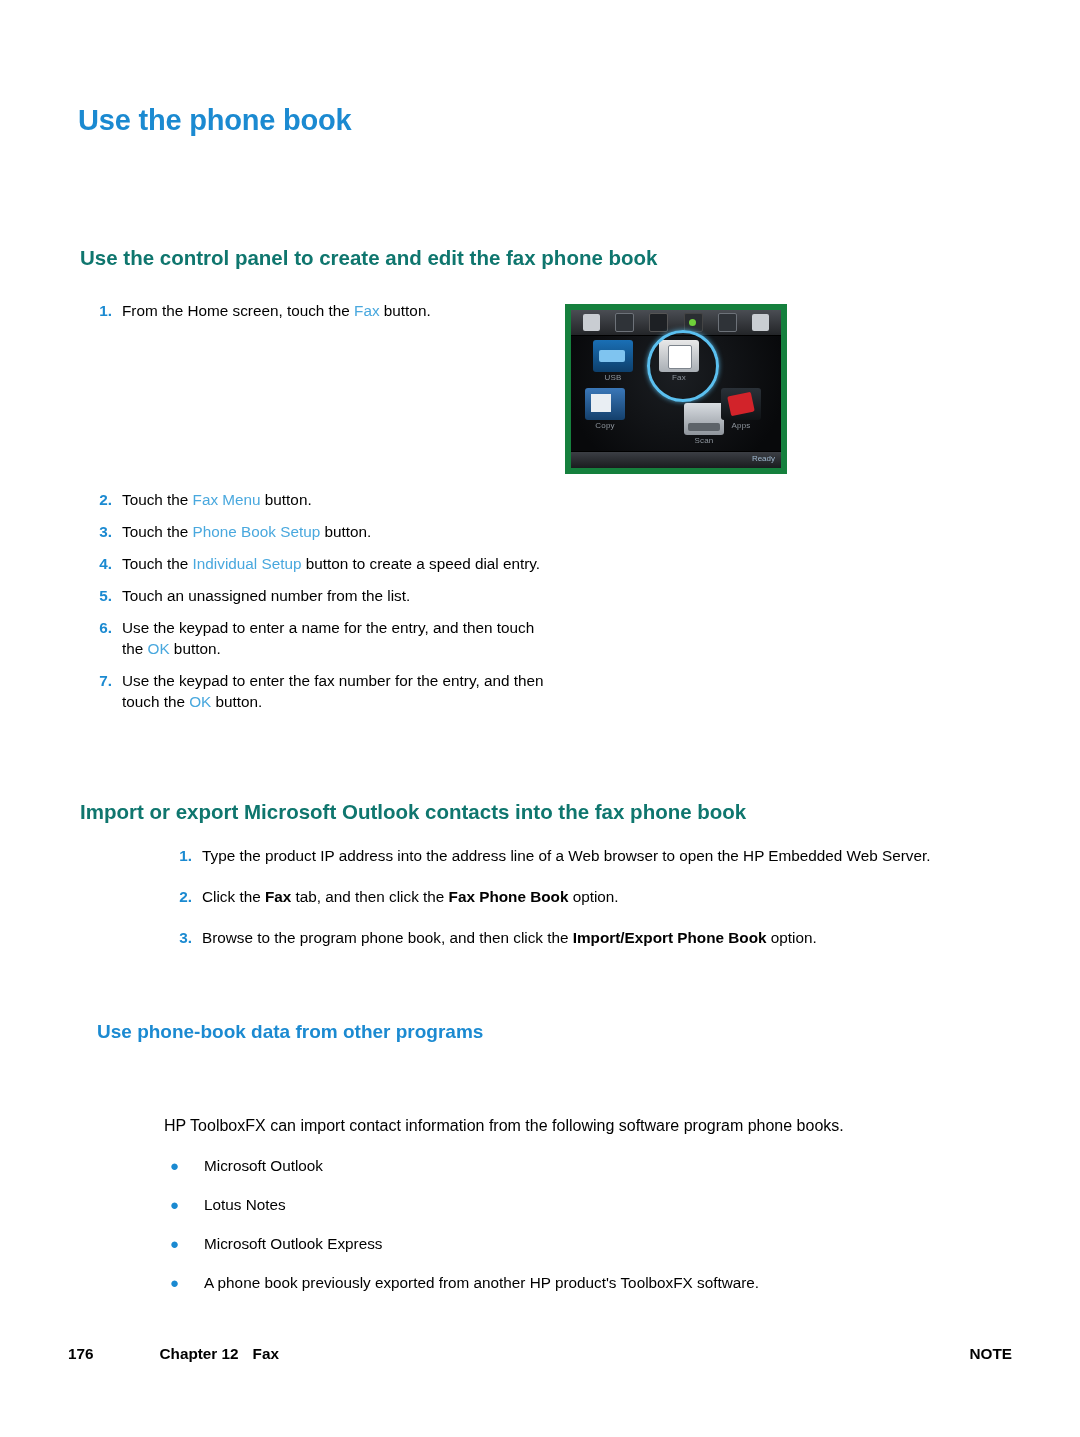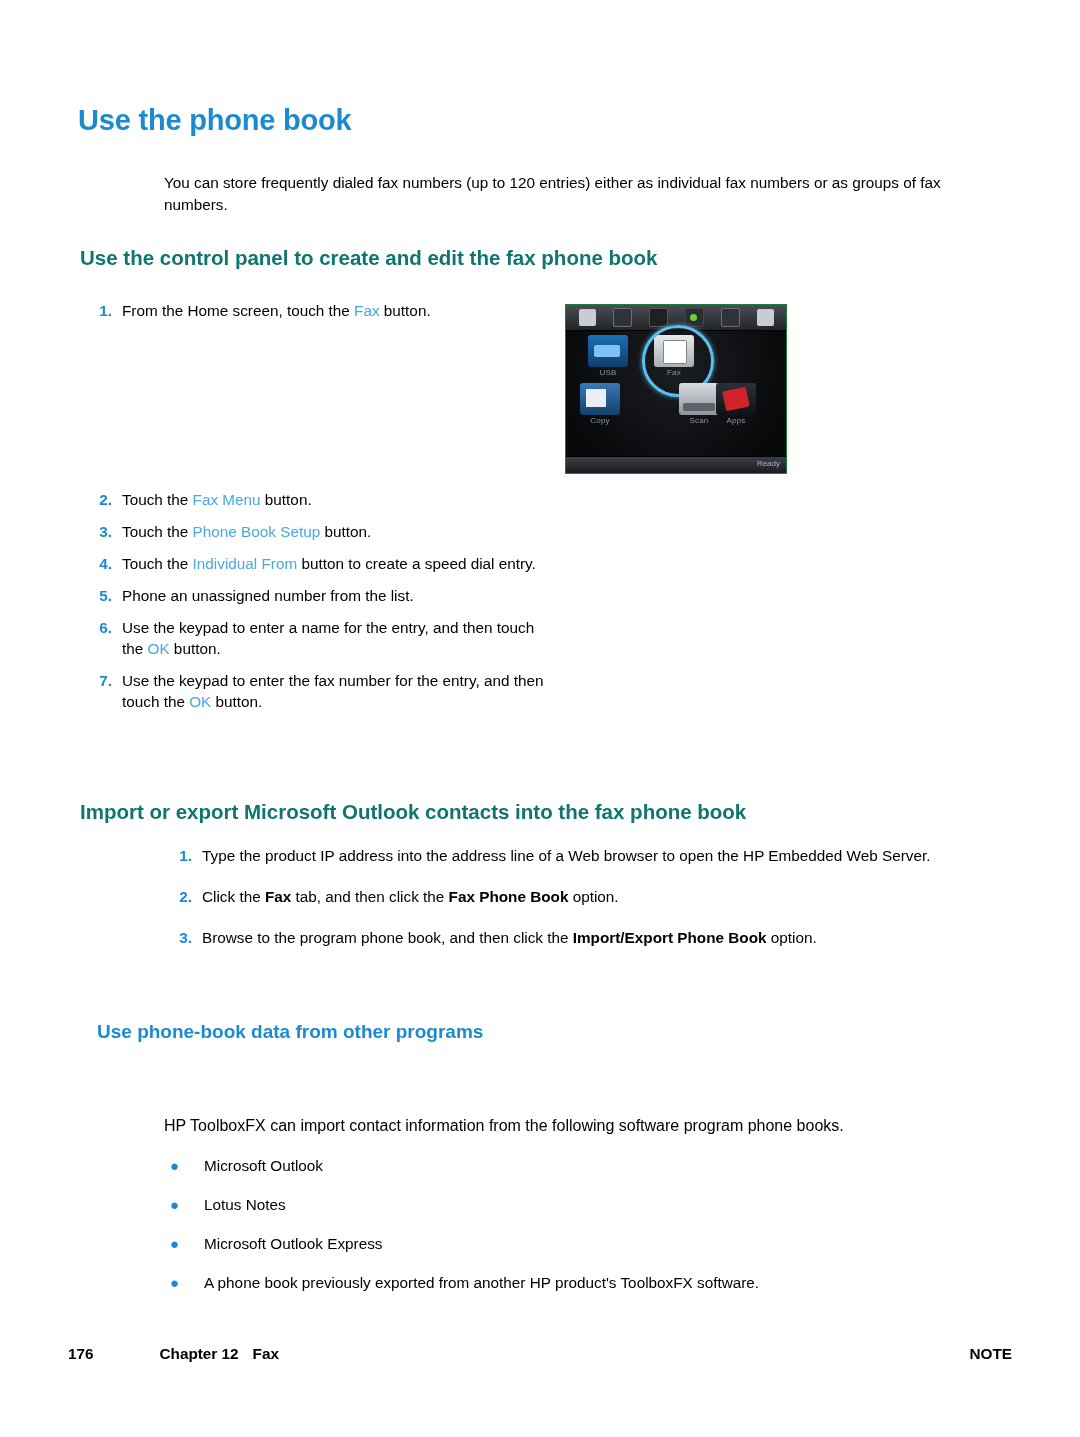--- a/index.html
+++ b/index.html
@@ -105,21 +105,21 @@
   }
 
   
   .cp-image {
     position: absolute;
     left: 565px;
     top: 304px;
     width: 222px;
     height: 170px;
     background: #0b0d0f;
-    border: 1px solid #15803d;
+    border: 6px solid #15803d;
     box-sizing: border-box;
   }
   .cp-topbar {
     position: absolute;
     left: 0; top: 0;
     width: 100%;
     height: 26px;
     background: linear-gradient(#4a4d53, #232528);
     border-bottom: 1px solid #000;
     box-sizing: border-box;
@@ -192,21 +192,21 @@
   }
   .tile .lbl {
     font-size: 8px;
     color: #8d949c;
     margin-top: 1px;
     letter-spacing: 0.2px;
   }
   .tile-usb { left: 22px; top: 4px; }
   .tile-fax { left: 88px; top: 4px; }
   .tile-copy { left: 14px; top: 52px; }
-  .tile-scan { left: 80px; top: 52px; padding-left: 33px; }
+  .tile-scan { left: 80px; top: 67px; padding-left: 33px; }
   .tile-apps { left: 150px; top: 52px; }
 
   .g-usb {
     background: linear-gradient(#1a6fb5, #0d3f6c);
     position: relative;
   }
   .g-usb::after {
     content: "";
     position: absolute;
     left: 6px; top: 10px;
@@ -394,21 +394,20 @@
     font-weight: bold;
   }
 </style>
 </head>
 <body>
 
 <div class="page">
 
   <h1 class="title">Use the phone book</h1>
 
-  <div class="intro">You can store frequently dialed fax numbers (up to 120 entries) either as individual fax numbers or as groups of fax numbers.</div>
 
   <div class="h2-control">
     <h2 class="sub">Use the control panel to create and edit the fax phone book</h2>
   </div>
 
   <div class="steps" id="cp-steps">
     <div class="step">
       <span class="num">1.</span>
       <span class="txt"><span>From the Home screen, touch the </span><span class="ui">Fax</span><span> button.</span></span>
     </div>
@@ -455,25 +454,25 @@
     <div class="step">
       <span class="num">2.</span>
       <span class="txt"><span>Touch the </span><span class="ui">Fax Menu</span><span> button.</span></span>
     </div>
     <div class="step">
       <span class="num">3.</span>
       <span class="txt"><span>Touch the </span><span class="ui">Phone Book Setup</span><span> button.</span></span>
     </div>
     <div class="step">
       <span class="num">4.</span>
-      <span class="txt"><span>Touch the </span><span class="ui">Individual From</span><span> button to create a speed dial entry.</span></span>
+      <span class="txt"><span>Touch the </span><span class="ui">Individual Setup</span><span> button to create a speed dial entry.</span></span>
     </div>
     <div class="step">
       <span class="num">5.</span>
-      <span class="txt"><span>Phone an unassigned number from the list.</span><span class="ui"></span><span></span></span>
+      <span class="txt"><span>Touch an unassigned number from the list.</span><span class="ui"></span><span></span></span>
     </div>
     <div class="step">
       <span class="num">6.</span>
       <span class="txt"><span>Use the keypad to enter a name for the entry, and then touch the </span><span class="ui">OK</span><span> button.</span></span>
     </div>
     <div class="step">
       <span class="num">7.</span>
       <span class="txt"><span>Use the keypad to enter the fax number for the entry, and then touch the </span><span class="ui">OK</span><span> button.</span></span>
     </div>
   </div>

